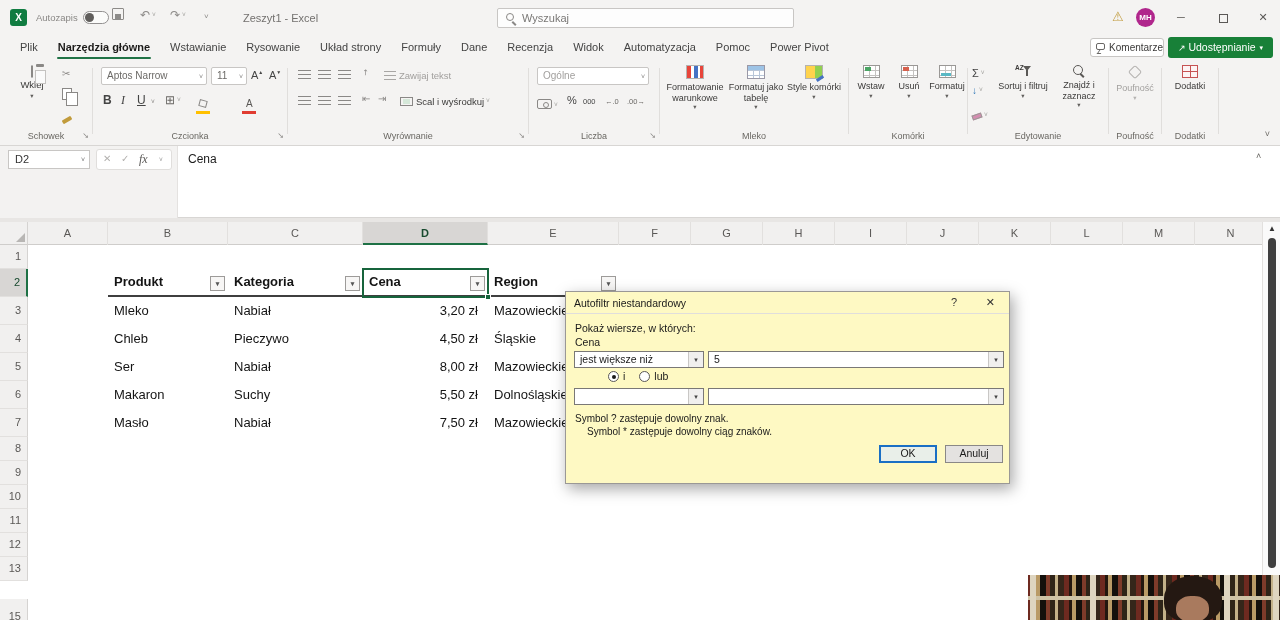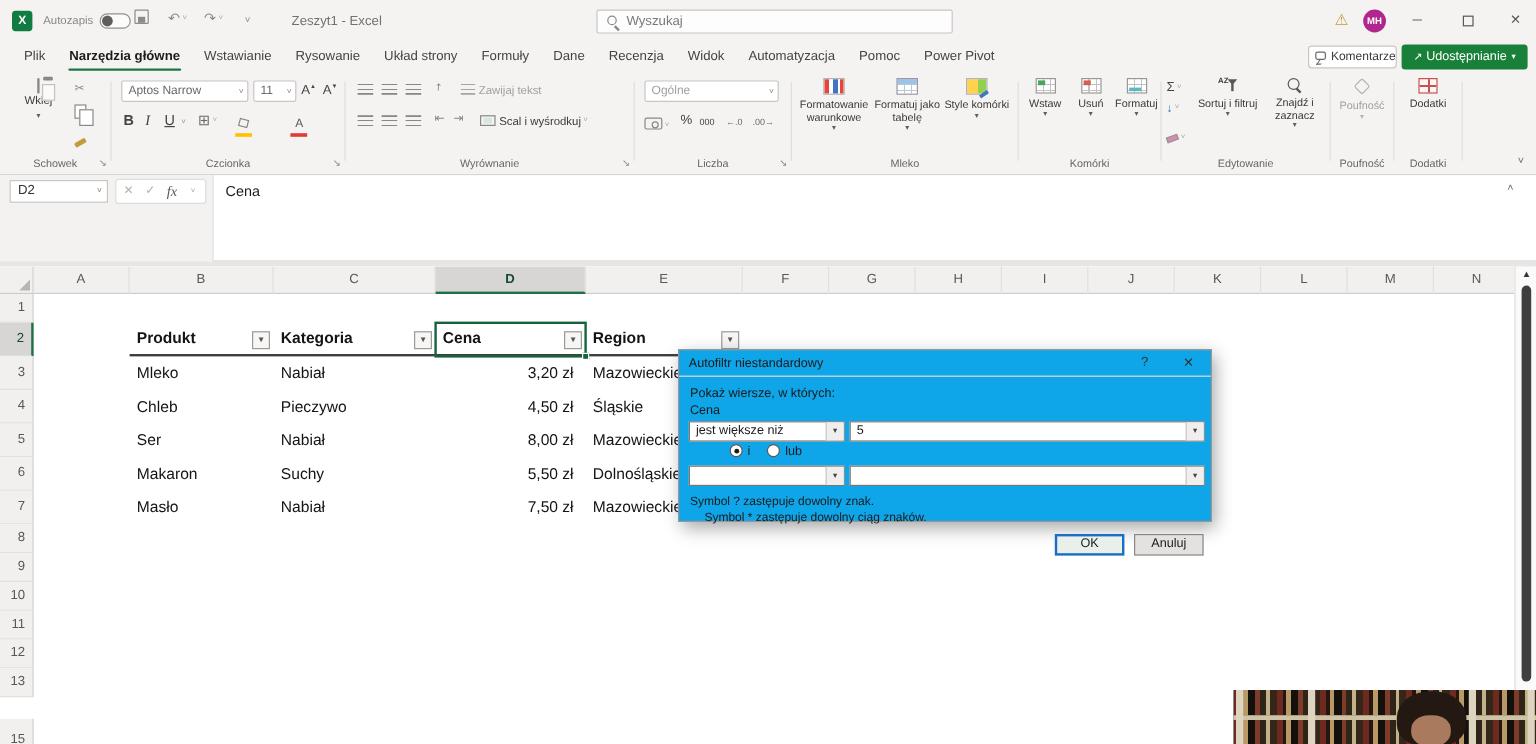--- a/index.html
+++ b/index.html
@@ -123,21 +123,21 @@
   .hdr-underline { position:absolute; height:2px; background:#3f3f3f; z-index:3; }
   .selbox { position:absolute; border:2px solid #17643c; z-index:4; pointer-events:none; }
   .fillhandle { position:absolute; width:6px; height:6px; background:#17643c; border:1px solid #fff; z-index:5; }
 
   
   .vscroll { position:absolute; left:1262px; top:222px; width:18px; height:398px; background:#fafafa; border-left:1px solid #e2e0de; z-index:20; }
   .vs-up { position:absolute; left:0; top:2px; width:18px; text-align:center; font-size:8px; color:#333; }
   .vs-thumb { position:absolute; left:5px; top:16px; width:8px; height:330px; background:#3f3f3f; border-radius:4px; }
 
   
-  .dialog { position:absolute; left:565px; top:291px; width:445px; height:144px; background:#0ea5e9; border:1px solid #9a9896; box-shadow:3px 5px 14px rgba(0,0,0,.35); z-index:50;padding-left:20px; }
+  .dialog { position:absolute; left:565px; top:291px; width:445px; height:193px; background:#fef9c3; border:1px solid #9a9896; box-shadow:3px 5px 14px rgba(0,0,0,.35); z-index:50;padding-left:20px; }
   .dlg-titlebar { position:absolute; left:0; top:0; width:100%; height:22px; border-bottom:1px solid #e0dedc; }
   .dlg-title { position:absolute; left:8px; top:5px; font-size:10.5px; color:#1a1a1a; }
   .dlg-help { position:absolute; right:52px; top:4px; font-size:11px; color:#333; }
   .dlg-close { position:absolute; right:14px; top:4px; font-size:11px; color:#333; }
   .dlg-l1 { position:absolute; left:9px; top:30px; font-size:10.5px; color:#1a1a1a; }
   .dlg-l2 { position:absolute; left:9px; top:44px; font-size:10.5px; color:#1a1a1a; }
   .dd { position:absolute; height:17px; background:#fff; border:1px solid #7a7876; font-size:10.5px; color:#1a1a1a; line-height:15px; padding-left:5px; }
   .dd .arr { position:absolute; right:0; top:0; bottom:0; width:15px; background:#f0efee; border-left:1px solid #c9c7c5; text-align:center; font-size:7px; line-height:15px; color:#444; padding-left:0; }
   .dd1 { left:8px; top:59px; width:130px; }
   .combo1 { left:142px; top:59px; width:296px; }

